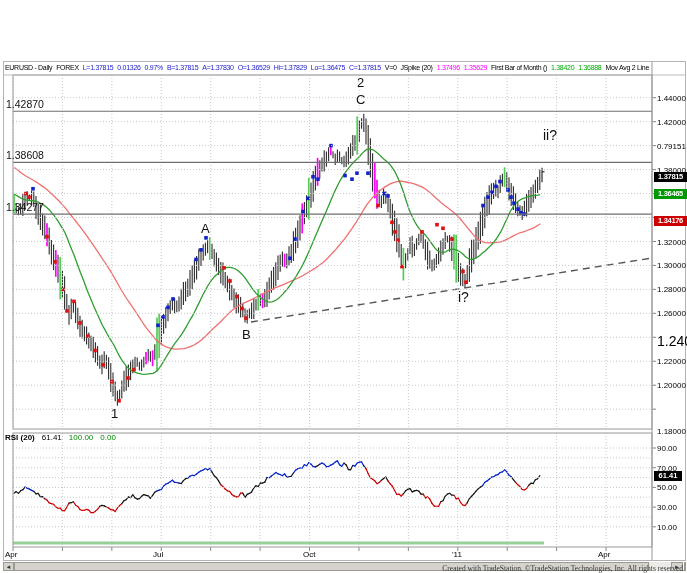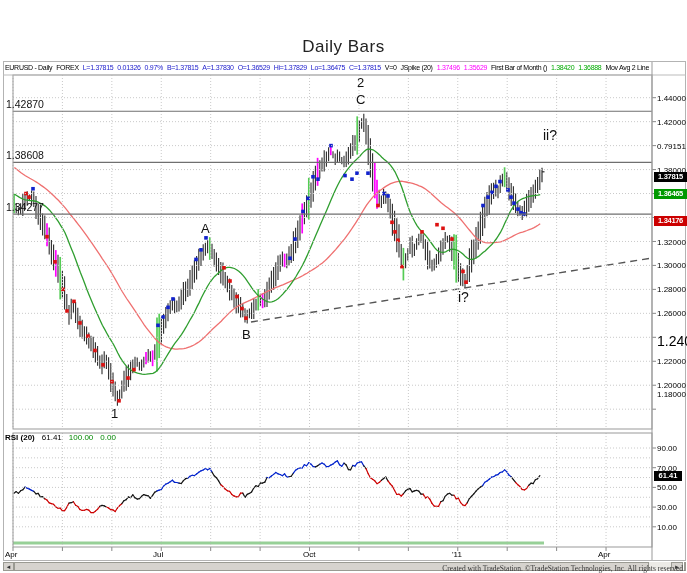--- a/index.html
+++ b/index.html
@@ -20,21 +20,20 @@
   #footer{right:2px;top:564px;font-size:7.5px;color:#333;white-space:nowrap;font-family:Liberation Serif, serif;}
   #scrollbar{left:3px;top:562px;width:683px;height:10px;}
   .sb{position:absolute;top:0;height:9px;box-sizing:border-box;background:#d6d3ce;
       border:1px solid #9a9a92;font-size:6px;line-height:8px;text-align:center;color:#333;}
   #sb-track{position:absolute;top:0;height:9px;background:#eceae6;}
 </style>
 </head>
 <body>
 
 <div id="stage">
-  <div class="abs" id="chart-title">Daily Bars</div>
 
   <div class="abs" id="chart-window"></div>
   <div class="abs" id="toolbar"><span style="color: rgb(0, 0, 0);">EURUSD - Daily</span><span style="color: rgb(0, 0, 0);">FOREX</span><span style="color: rgb(32, 32, 204);">L=1.37815</span><span style="color: rgb(32, 32, 204);">0.01326</span><span style="color: rgb(32, 32, 204);">0.97%</span><span style="color: rgb(32, 32, 204);">B=1.37815</span><span style="color: rgb(32, 32, 204);">A=1.37830</span><span style="color: rgb(32, 32, 204);">O=1.36529</span><span style="color: rgb(32, 32, 204);">Hi=1.37829</span><span style="color: rgb(32, 32, 204);">Lo=1.36475</span><span style="color: rgb(32, 32, 204);">C=1.37815</span><span style="color: rgb(0, 0, 0);">V=0</span><span style="color: rgb(0, 0, 0);">JSpike (20)</span><span style="color: rgb(255, 0, 255);">1.37496</span><span style="color: rgb(255, 0, 255);">1.35629</span><span style="color: rgb(0, 0, 0);">First Bar of Month ()</span><span style="color: rgb(0, 170, 0);">1.38420</span><span style="color: rgb(0, 170, 0);">1.36888</span><span style="color: rgb(0, 0, 0);">Mov Avg 2 Lines (Close,20,5 ...</span></div>
 
   <svg class="abs" id="gfx" width="687" height="573" xmlns="http://www.w3.org/2000/svg">
       <defs>
         <clipPath id="mainclip">
           <rect x="13" y="75" width="639" height="354"></rect>
         </clipPath>
         <clipPath id="rsiclip">
@@ -688,21 +687,21 @@
       <rect x="13" y="75" width="639" height="354" fill="none" stroke="#999" stroke-width="1"></rect>
       <rect x="13" y="433" width="639" height="114" fill="none" stroke="#999" stroke-width="1"></rect>
       <line x1="3" y1="75" x2="686" y2="75" stroke="#bbb" stroke-width="1"></line>
       <line x1="652" y1="62" x2="652" y2="560" stroke="#999" stroke-width="1"></line>
     </svg>
 
   <div class="abs" id="overlay" style="left:0;top:0;width:687px;height:573px;pointer-events:none;">
       <div class="abs" style="left:6px;top:98px;font-size:10.5px;color:#111;">1.42870</div>
       <div class="abs" style="left:6px;top:149px;font-size:10.5px;color:#111;">1.38608</div>
       <div class="abs" style="left:6px;top:201px;font-size:10.5px;color:#111;">1.34277</div>
-      <div class="abs" style="left:657px;top:390px;font-size:8px;color:#000;">1.18000</div>
+      <div class="abs" style="left:657px;top:427px;font-size:8px;color:#000;">1.18000</div>
       <div class="abs" style="left:657px;top:381.2px;font-size:8px;color:#000;">1.20000</div>
       <div class="abs" style="left:657px;top:357.3px;font-size:8px;color:#000;">1.22000</div>
       <div class="abs" style="left:657px;top:333.3px;font-size:14px;color:#000;">1.24000</div>
       <div class="abs" style="left:657px;top:309.3px;font-size:8px;color:#000;">1.26000</div>
       <div class="abs" style="left:657px;top:285.4px;font-size:8px;color:#000;">1.28000</div>
       <div class="abs" style="left:657px;top:261.4px;font-size:8px;color:#000;">1.30000</div>
       <div class="abs" style="left:657px;top:237.5px;font-size:8px;color:#000;">1.32000</div>
       <div class="abs" style="left:657px;top:213.5px;font-size:8px;color:#000;">1.34000</div>
       <div class="abs" style="left:657px;top:189.5px;font-size:8px;color:#000;">1.36000</div>
       <div class="abs" style="left:657px;top:165.6px;font-size:8px;color:#000;">1.38000</div>

